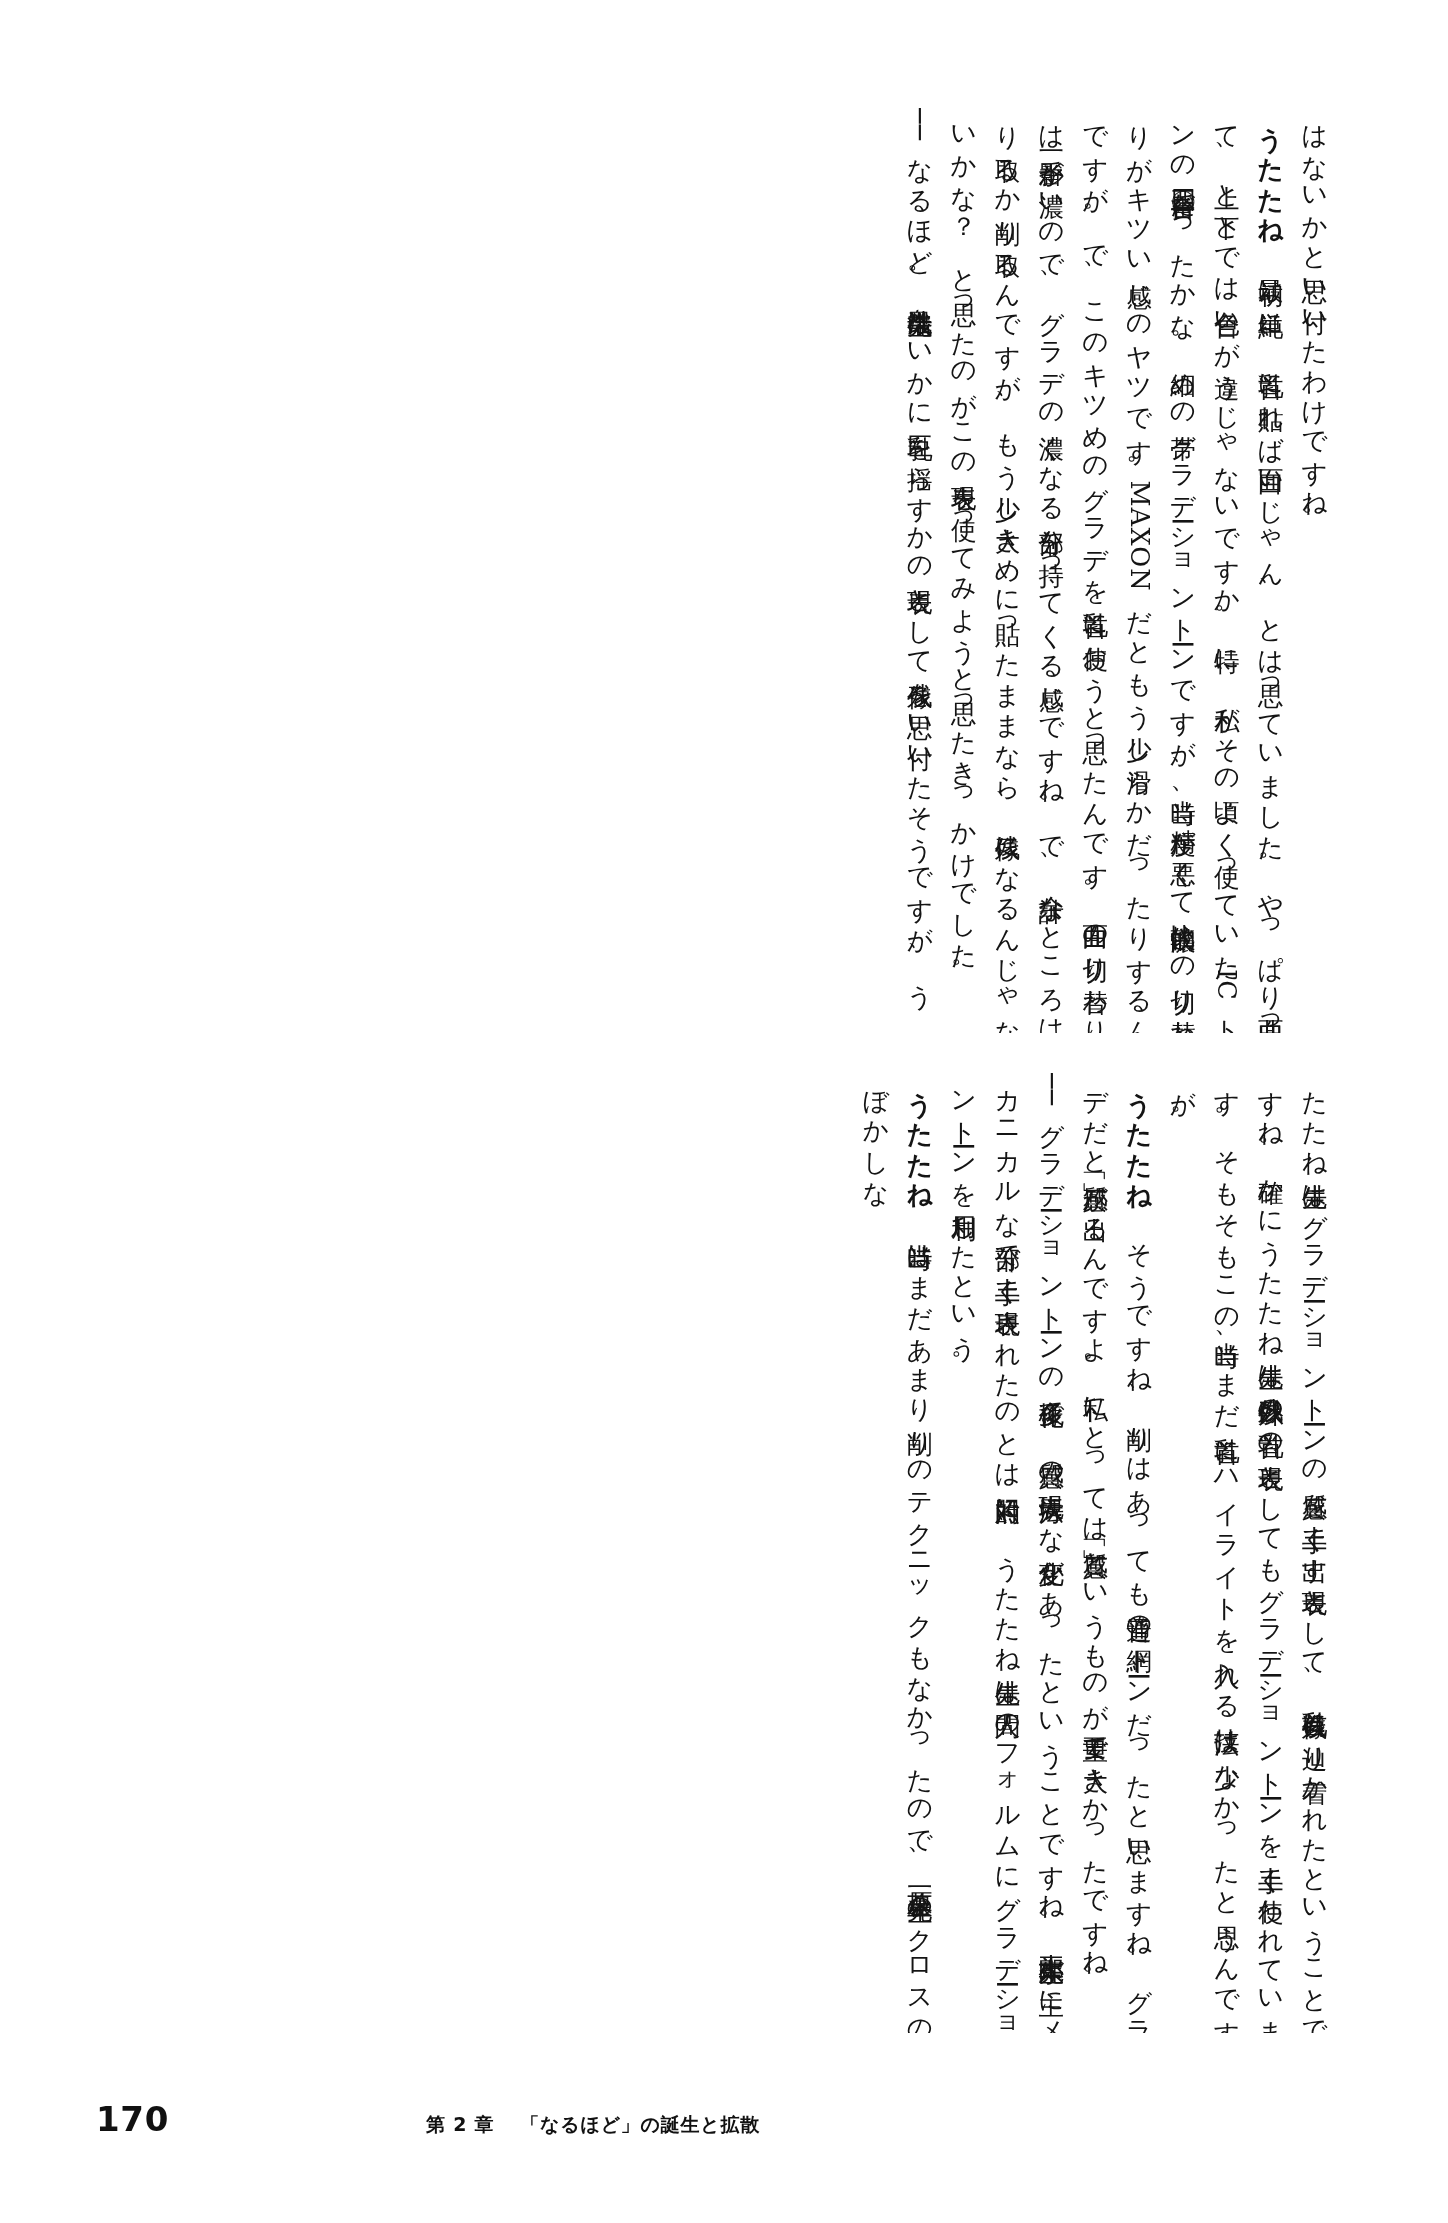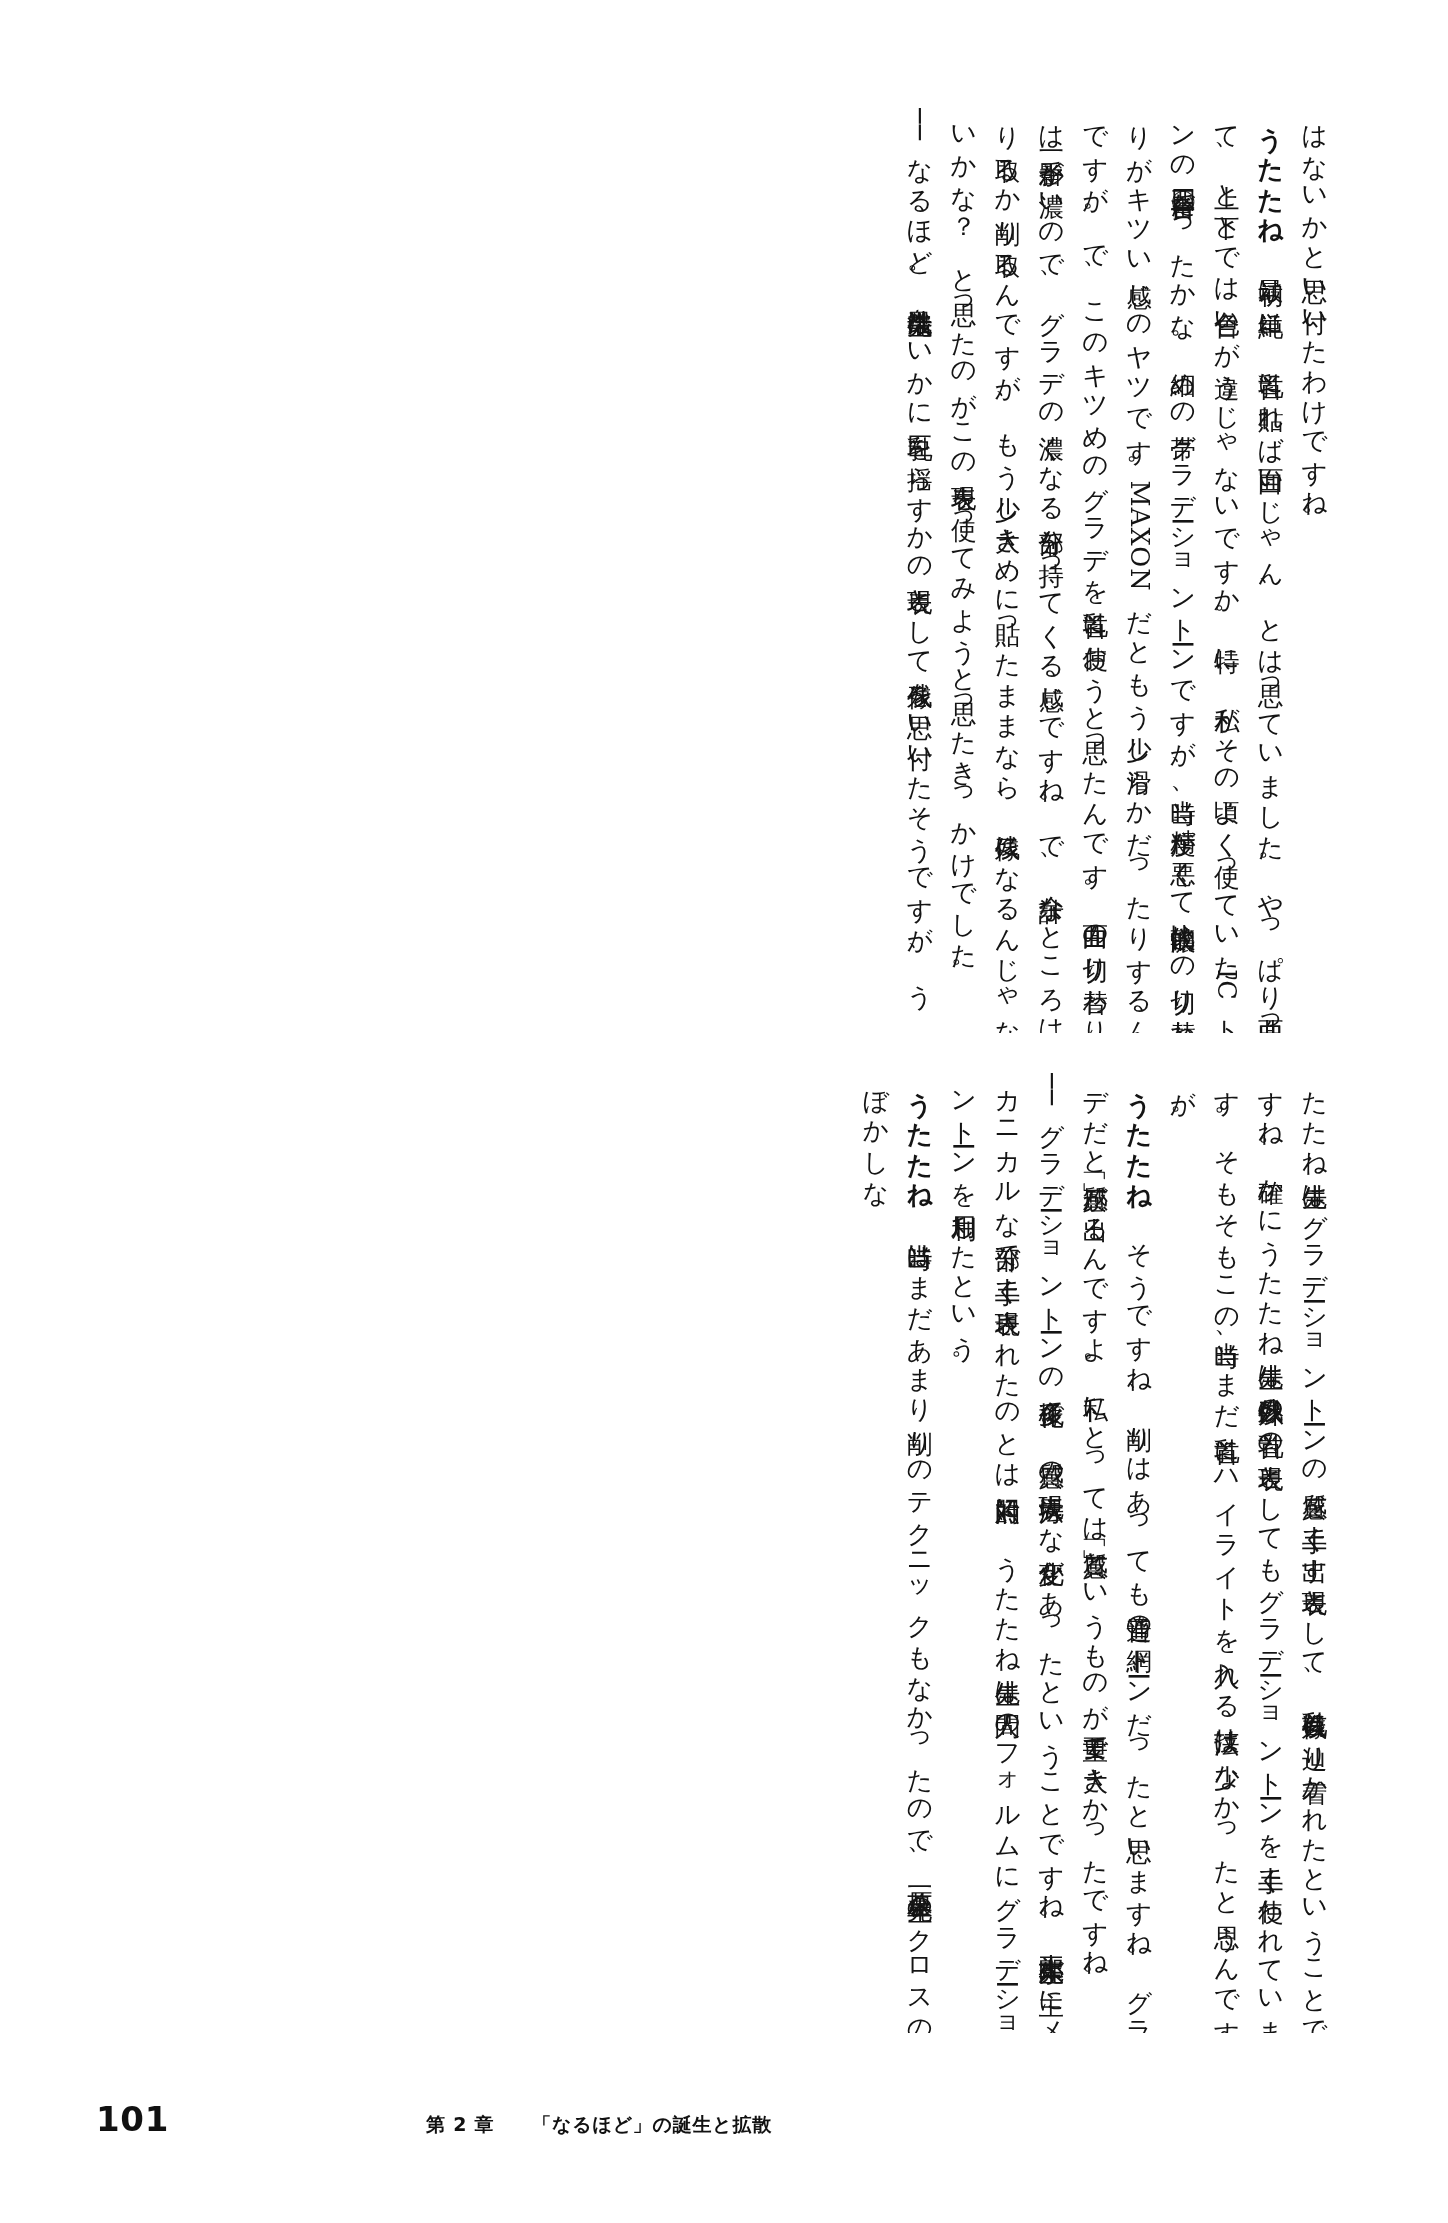--- a/index.html
+++ b/index.html
@@ -81,36 +81,36 @@
     color: #111;
     width: 200px;
   }
   .running-head {
     font-family: "DejaVu Sans", "Liberation Sans", sans-serif;
     font-weight: bold;
     font-size: 19px;
     letter-spacing: 0.04em;
     color: #111;
     display: flex;
-    gap: 38px;
+    gap: 26px;
     align-items: baseline;
     margin-left: 130px;
   }
 </style>
 </head>
 <body>
 
 <div class="page">
 
   <div class="body-area">
     <div class="block block-top">はないかと思い付いたわけですね。<br><span class="spk">うたたね</span>　最初は単純に、乳首に貼れば面白いじゃん、とは思っていました。やっぱり曲面って、上と下とでは色合いが違うじゃないですか。特に、私がその頃よく使っていたICトーンの四三〇番台だったかな。細めの帯グラデーショントーンですが、当時、精度が悪くて比較的濃さの切り替わりがキツい感じのヤツです。MAXONだともう少し滑らかだったりするんですが。で、このキツめのグラデを乳首に使おうと思ったんです。曲面の切り替わりは一番影が濃いので、グラデの濃くなる部分を持ってくる感じですね。で、余計なところは切り取るか削り取るんですが、もう少し大きめに貼ったままなら、残像になるんじゃないかな？　と思ったのがこの表現を使ってみようと思ったきっかけでした。<br>──なるほど。奥浩哉先生はいかに巨乳を揺らすかの表現として残像を思い付いたそうですが、う</div>
     <div class="block block-bottom">たたね先生はグラデーショントーンの質感を上手く出す表現として、乳首残像に辿り着かれたということですね。確かにうたたね先生は残像以外の乳首の表現としてもグラデーショントーンを上手く使われています。そもそもこの当時、まだ乳首にハイライトを入れる技法は少なかったと思うんですが。<br><span class="spk">うたたね</span>　そうですね、削りはあっても普通の網トーンだったと思いますね。グラデだと「質感」が出るんですよ。私にとっては「質感」というものが重要で大きかったですね。<br>──グラデーショントーンの多様化で、質感の表現方法にな変化があったということですね。士郎正宗先生が主にメカニカルな部分で上手く表現されたのとは対照的に、うたたね先生は人間のフォルムにグラデーショントーンを利用したという。<br><span class="spk">うたたね</span>　当時はまだあまり削りのテクニックもなかったので、萩原一至先生のクロスのぼかしな</div>
   </div>
 
   <div class="footer">
-    <div class="folio">101</div>
+    <div class="folio">170</div>
     <div class="running-head">
       <span>第 2 章</span>
       <span>「なるほど」の誕生と拡散</span>
     </div>
   </div>
 
 </div>
 
 </body></html>

